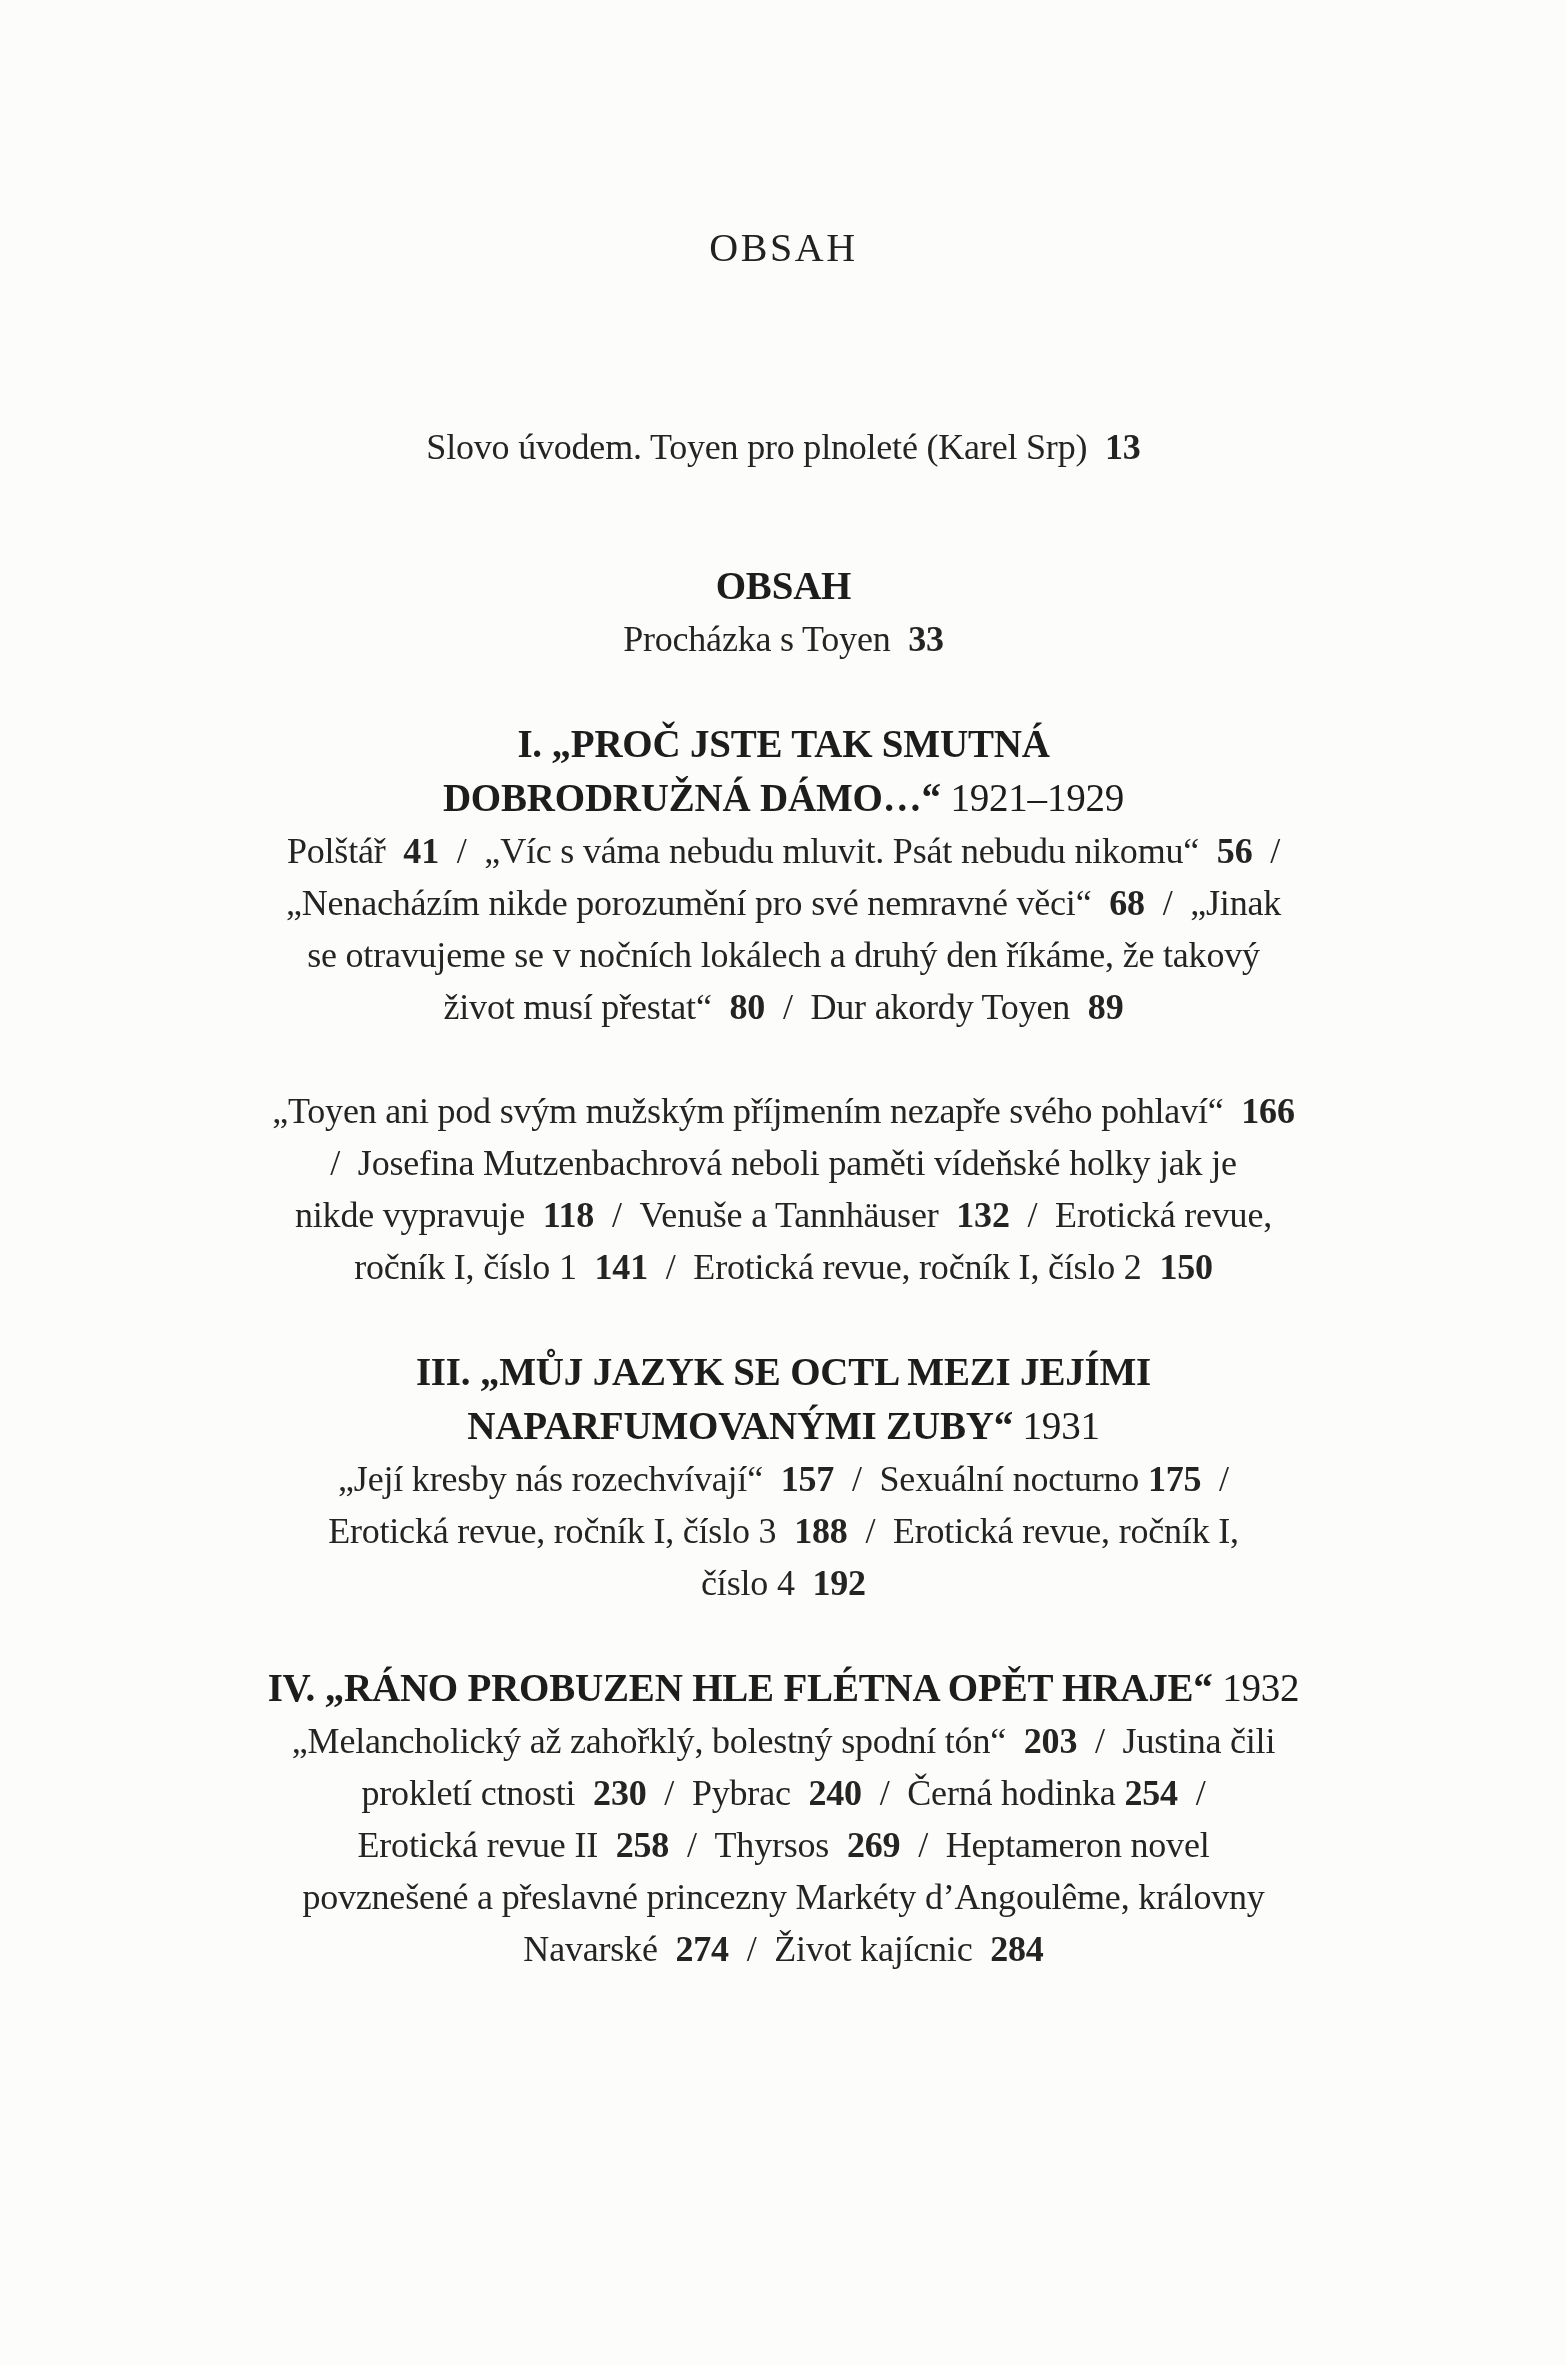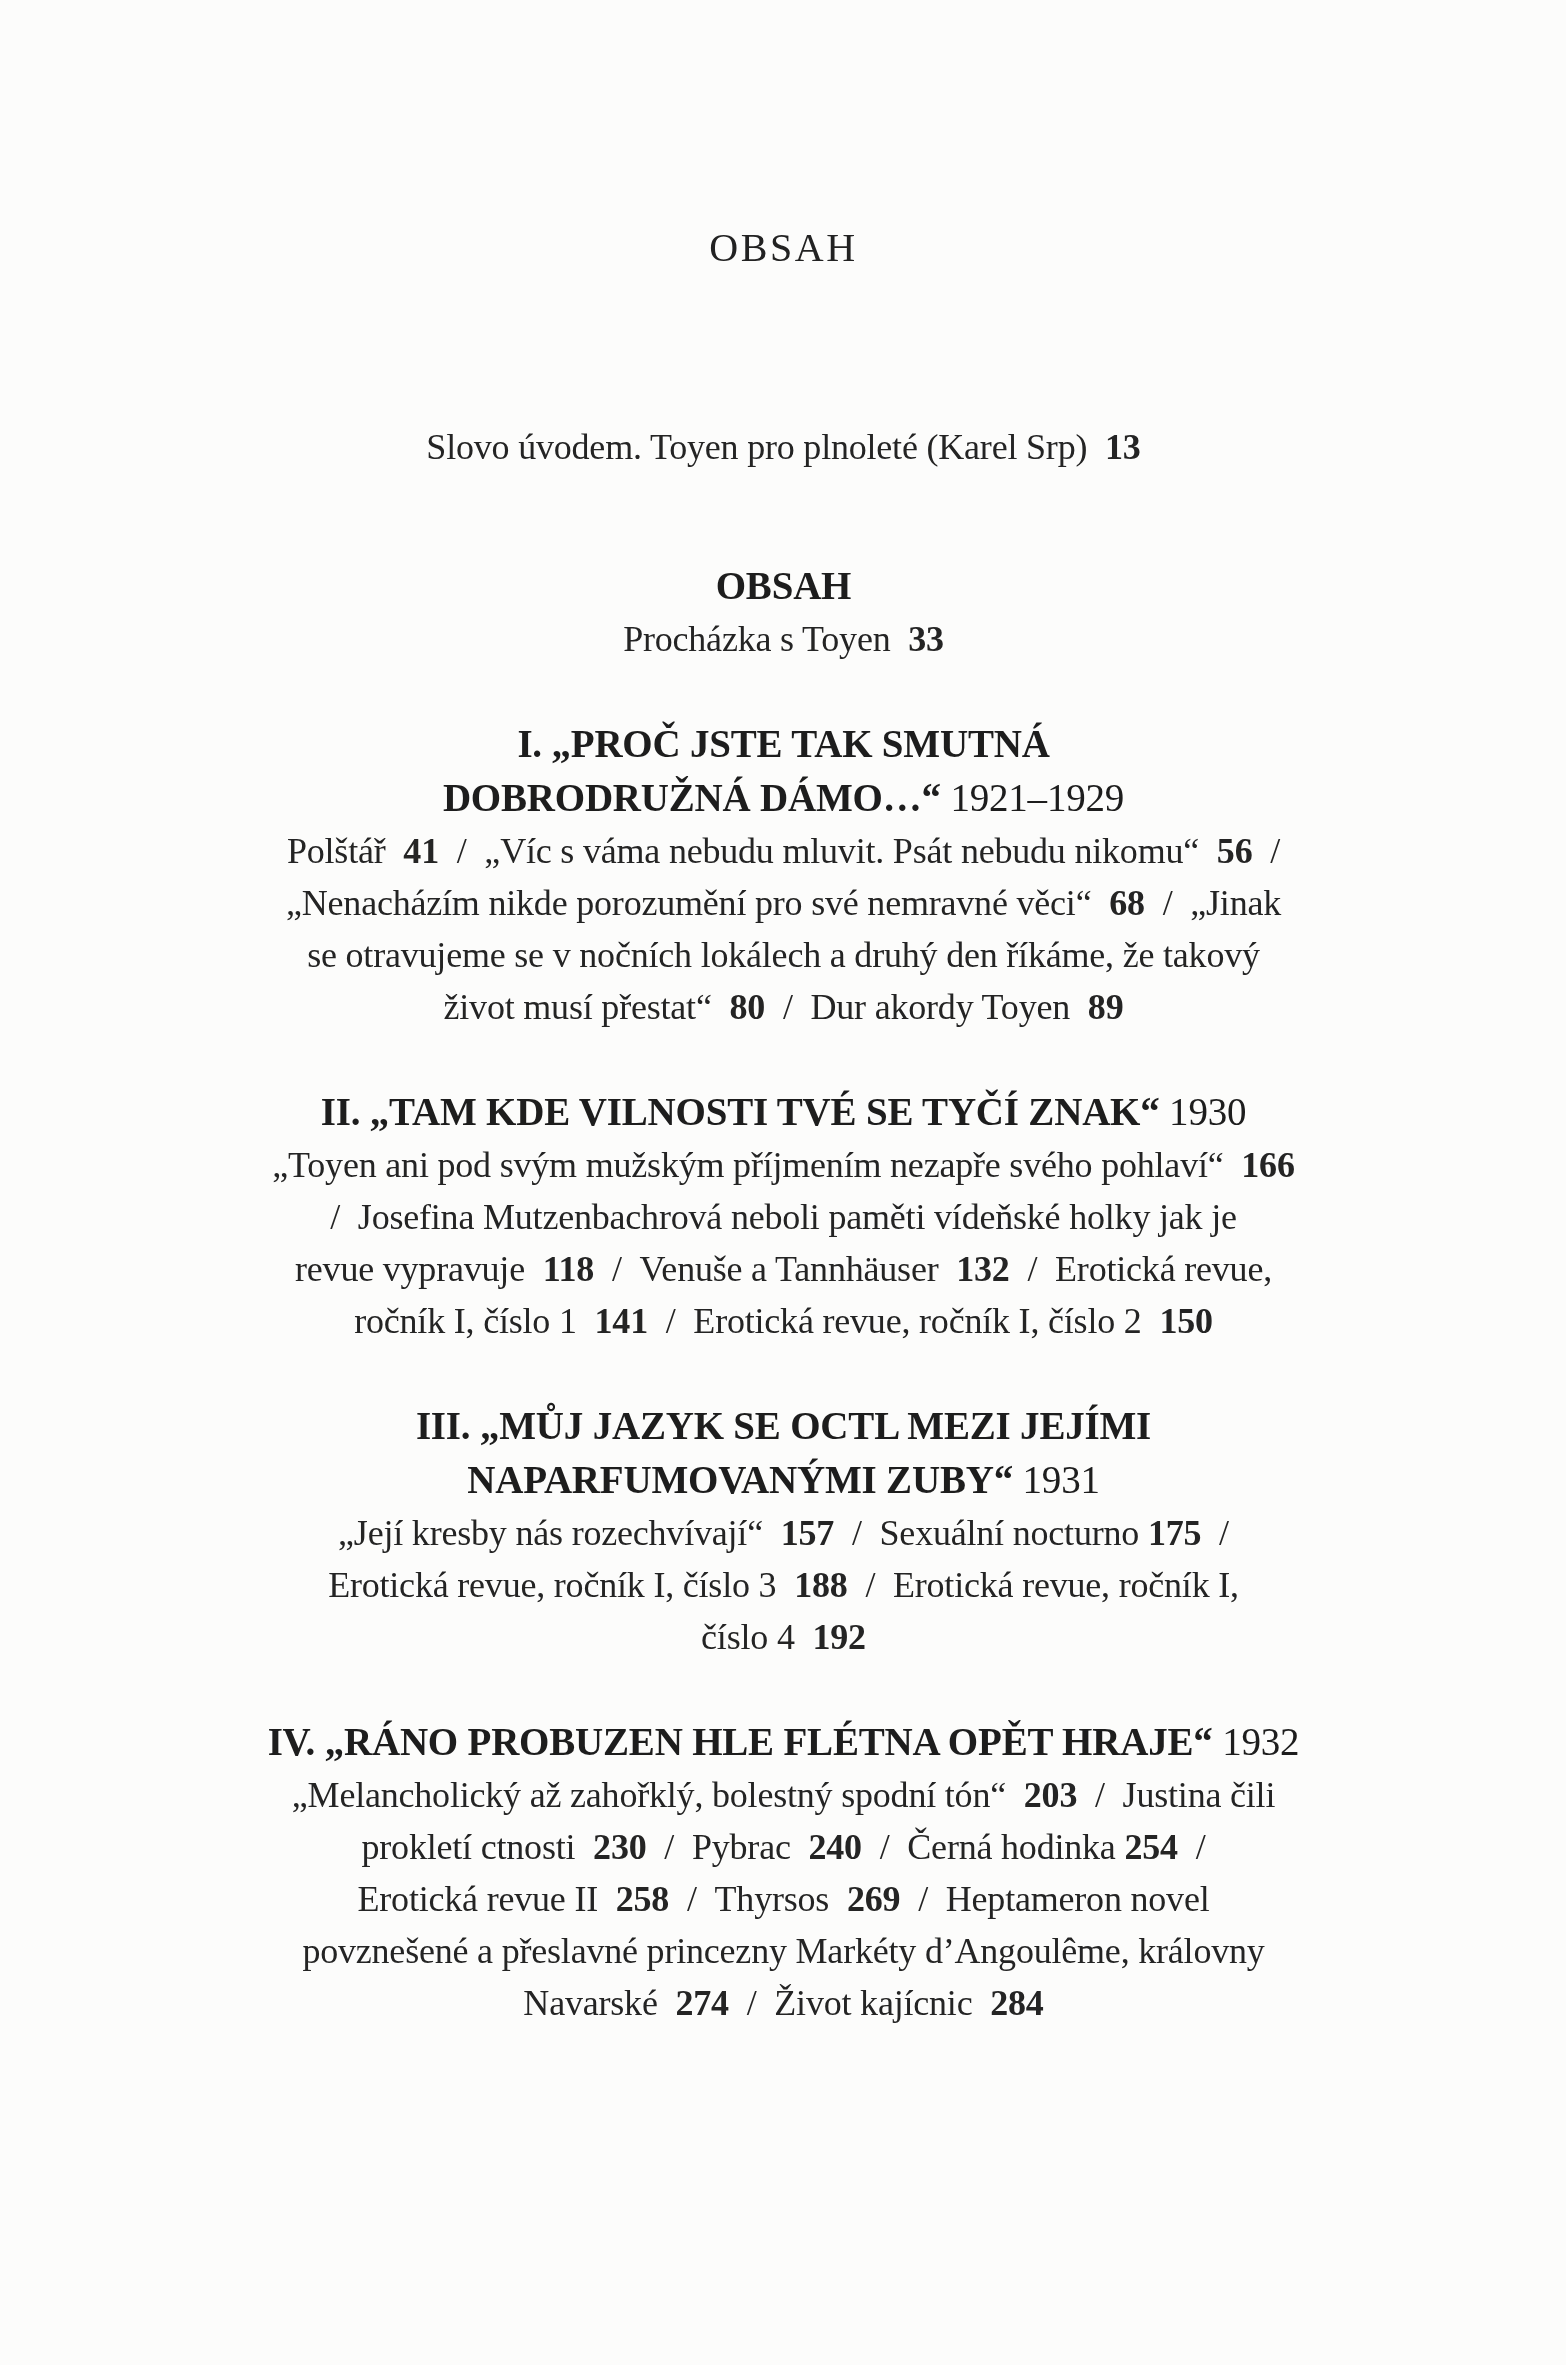--- a/index.html
+++ b/index.html
@@ -72,24 +72,23 @@
   <section class="sec">
     <div class="h-line"><span class="b">I. „PROČ JSTE TAK SMUTNÁ</span></div>
     <div class="h-line"><span class="b">DOBRODRUŽNÁ DÁMO…“</span><span> 1921–1929</span></div>
     <div class="line"><span>Polštář </span><span class="b">41</span><span> / „Víc s váma nebudu mluvit. Psát nebudu nikomu“ </span><span class="b">56</span><span> /</span></div>
     <div class="line"><span>„Nenacházím nikde porozumění pro své nemravné věci“ </span><span class="b">68</span><span> / „Jinak</span></div>
     <div class="line"><span>se otravujeme se v nočních lokálech a druhý den říkáme, že takový</span></div>
     <div class="line"><span>život musí přestat“ </span><span class="b">80</span><span> / Dur akordy Toyen </span><span class="b">89</span></div>
   </section>
 
   <section class="sec">
-    <div class="h-line"><span class="b">II. „TAM KDE VILNOSTI TVÉ SE TYČÍ ZNAK“</span><span> 1930</span></div>
     <div class="line"><span>„Toyen ani pod svým mužským příjmením nezapře svého pohlaví“ </span><span class="b">166</span></div>
     <div class="line"><span>/ Josefina Mutzenbachrová neboli paměti vídeňské holky jak je</span></div>
-    <div class="line"><span>revue vypravuje </span><span class="b">118</span><span> / Venuše a Tannhäuser </span><span class="b">132</span><span> / Erotická revue,</span></div>
+    <div class="line"><span>nikde vypravuje </span><span class="b">118</span><span> / Venuše a Tannhäuser </span><span class="b">132</span><span> / Erotická revue,</span></div>
     <div class="line"><span>ročník I, číslo 1 </span><span class="b">141</span><span> / Erotická revue, ročník I, číslo 2 </span><span class="b">150</span></div>
   </section>
 
   <section class="sec">
     <div class="h-line"><span class="b">III. „MŮJ JAZYK SE OCTL MEZI JEJÍMI</span></div>
     <div class="h-line"><span class="b">NAPARFUMOVANÝMI ZUBY“</span><span> 1931</span></div>
     <div class="line"><span>„Její kresby nás rozechvívají“ </span><span class="b">157</span><span> / Sexuální nocturno </span><span class="b">175</span><span> /</span></div>
     <div class="line"><span>Erotická revue, ročník I, číslo 3 </span><span class="b">188</span><span> / Erotická revue, ročník I,</span></div>
     <div class="line"><span>číslo 4 </span><span class="b">192</span></div>
   </section>

